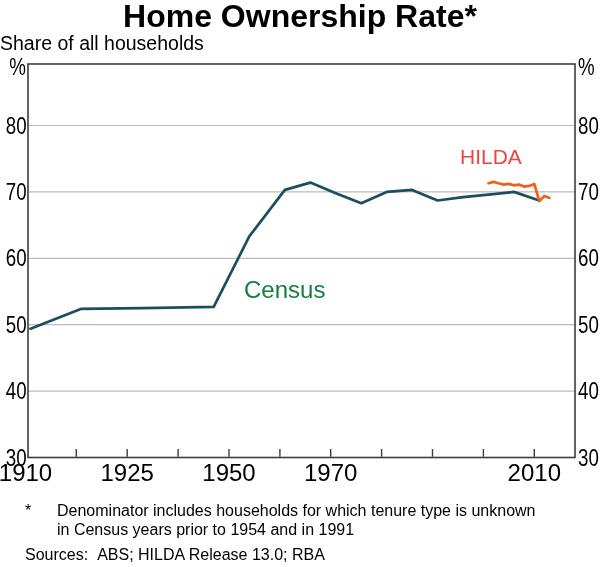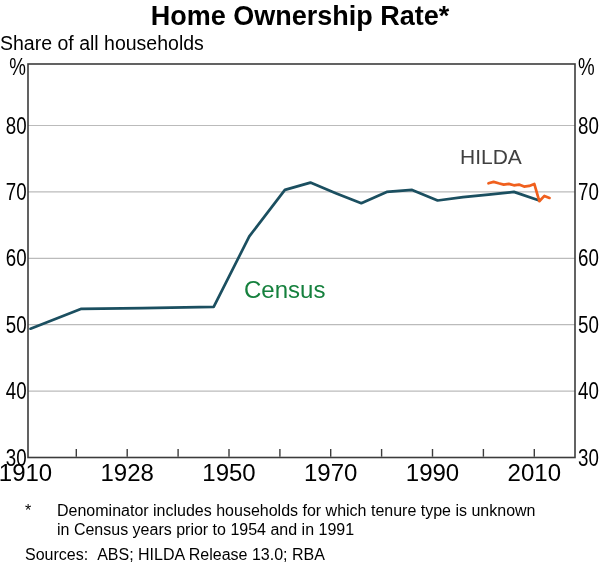--- a/index.html
+++ b/index.html
@@ -1,20 +1,20 @@
 <!DOCTYPE html>
 <html><head>
 <meta charset="utf-8">
 <style>
   html,body{margin:0;padding:0;background:#ffffff;}
   body{width:600px;height:567px;overflow:hidden;font-family:"Liberation Sans",sans-serif;color:#000;}
   #stage{position:relative;width:600px;height:567px;background:#fff;}
   #plot{position:absolute;left:0;top:0;}
   .title{position:absolute;top:1px;left:0;width:600px;text-align:center;
-         font-size:27px;font-weight:bold;line-height:30px;letter-spacing:0px;}
+         font-size:32px;font-weight:bold;line-height:30px;letter-spacing:0px;}
   .subtitle{position:absolute;top:32px;left:0;width:600px;
             font-size:19.5px;line-height:22px;}
   .ylab{position:absolute;font-size:24px;line-height:24px;width:26px;white-space:nowrap;}
   .ylab.left{left:0;text-align:right;transform:scaleX(0.78);transform-origin:100% 50%;}
   .ylab.right{left:578px;text-align:left;transform:scaleX(0.78);transform-origin:0 50%;}
   .xlab{position:absolute;top:461px;width:64px;text-align:center;font-size:24px;line-height:24px;}
   .series-label{position:absolute;white-space:nowrap;}
   .series-label.census{left:244px;top:278px;font-size:24px;line-height:24px;}
   .series-label.hilda{left:460px;top:146px;font-size:21px;line-height:22px;}
   .footnote{position:absolute;left:25px;top:502px;width:556px;font-size:16px;line-height:18.5px;}
@@ -46,21 +46,21 @@
       <line x1="483.4" x2="483.4" y1="456.7" y2="449" stroke="#3c3c3c" stroke-width="1.4"></line>
       <line x1="534.3" x2="534.3" y1="456.7" y2="449" stroke="#3c3c3c" stroke-width="1.4"></line>
       <polyline points="30.5,328.7 81.4,308.8 142.5,308.1 213.7,306.8 249.3,236.4 284.9,189.9 310.4,182.6 335.8,193.2 361.3,203.2 386.7,191.9 412.1,189.9 437.6,200.5 463.0,197.2 488.5,194.6 513.9,191.9 539.3,200.5" fill="none" stroke="#1b4f60" stroke-width="2.7" stroke-linejoin="round" stroke-linecap="round"></polyline>
       <polyline points="488.5,183.3 493.6,181.9 498.6,183.3 503.7,184.6 508.8,183.9 513.9,185.3 519.0,184.6 524.1,186.6 529.2,185.9 534.3,183.9 539.3,201.2 544.4,195.9 549.5,197.9" fill="none" stroke="#f0601e" stroke-width="2.7" stroke-linejoin="round" stroke-linecap="round"></polyline>
     </svg>
 
   <div class="title">Home Ownership Rate*</div>
   <div class="subtitle">Share of all households</div>
 
   <div class="series-label census" style="color: #15803d;">Census</div>
-  <div class="series-label hilda" style="color: #404040;">HILDA</div>
+  <div class="series-label hilda" style="color: #ef4444;">HILDA</div>
 
   <div class="footnote">
     <div class="fn-row">
       <span class="fn-marker">*</span>
       <span class="fn-text">
         <span>Denominator includes households for which tenure type is unknown</span><br>
         <span>in Census years prior to 1954 and in 1991</span>
       </span>
     </div>
     <div class="sources-row">
@@ -75,18 +75,17 @@
     <div class="ylab right" style="top: 312.7px;">50</div>
     <div class="ylab left" style="top: 246.3px;">60</div>
     <div class="ylab right" style="top: 246.3px;">60</div>
     <div class="ylab left" style="top: 179.9px;">70</div>
     <div class="ylab right" style="top: 179.9px;">70</div>
     <div class="ylab left" style="top: 113.5px;">80</div>
     <div class="ylab right" style="top: 113.5px;">80</div>
     <div class="ylab left" style="top: 55px;">%</div>
     <div class="ylab right" style="top: 55px;">%</div>
     <div class="xlab" style="left: -6.5px;">1910</div>
-    <div class="xlab" style="left: 95.2px;">1928</div>
+    <div class="xlab" style="left: 95.2px;">1925</div>
     <div class="xlab" style="left: 197px;">1950</div>
     <div class="xlab" style="left: 298.7px;">1970</div>
-    <div class="xlab" style="left: 400.5px;">1990</div>
     <div class="xlab" style="left: 502.3px;">2010</div>
   </div>
 
 </body></html>

